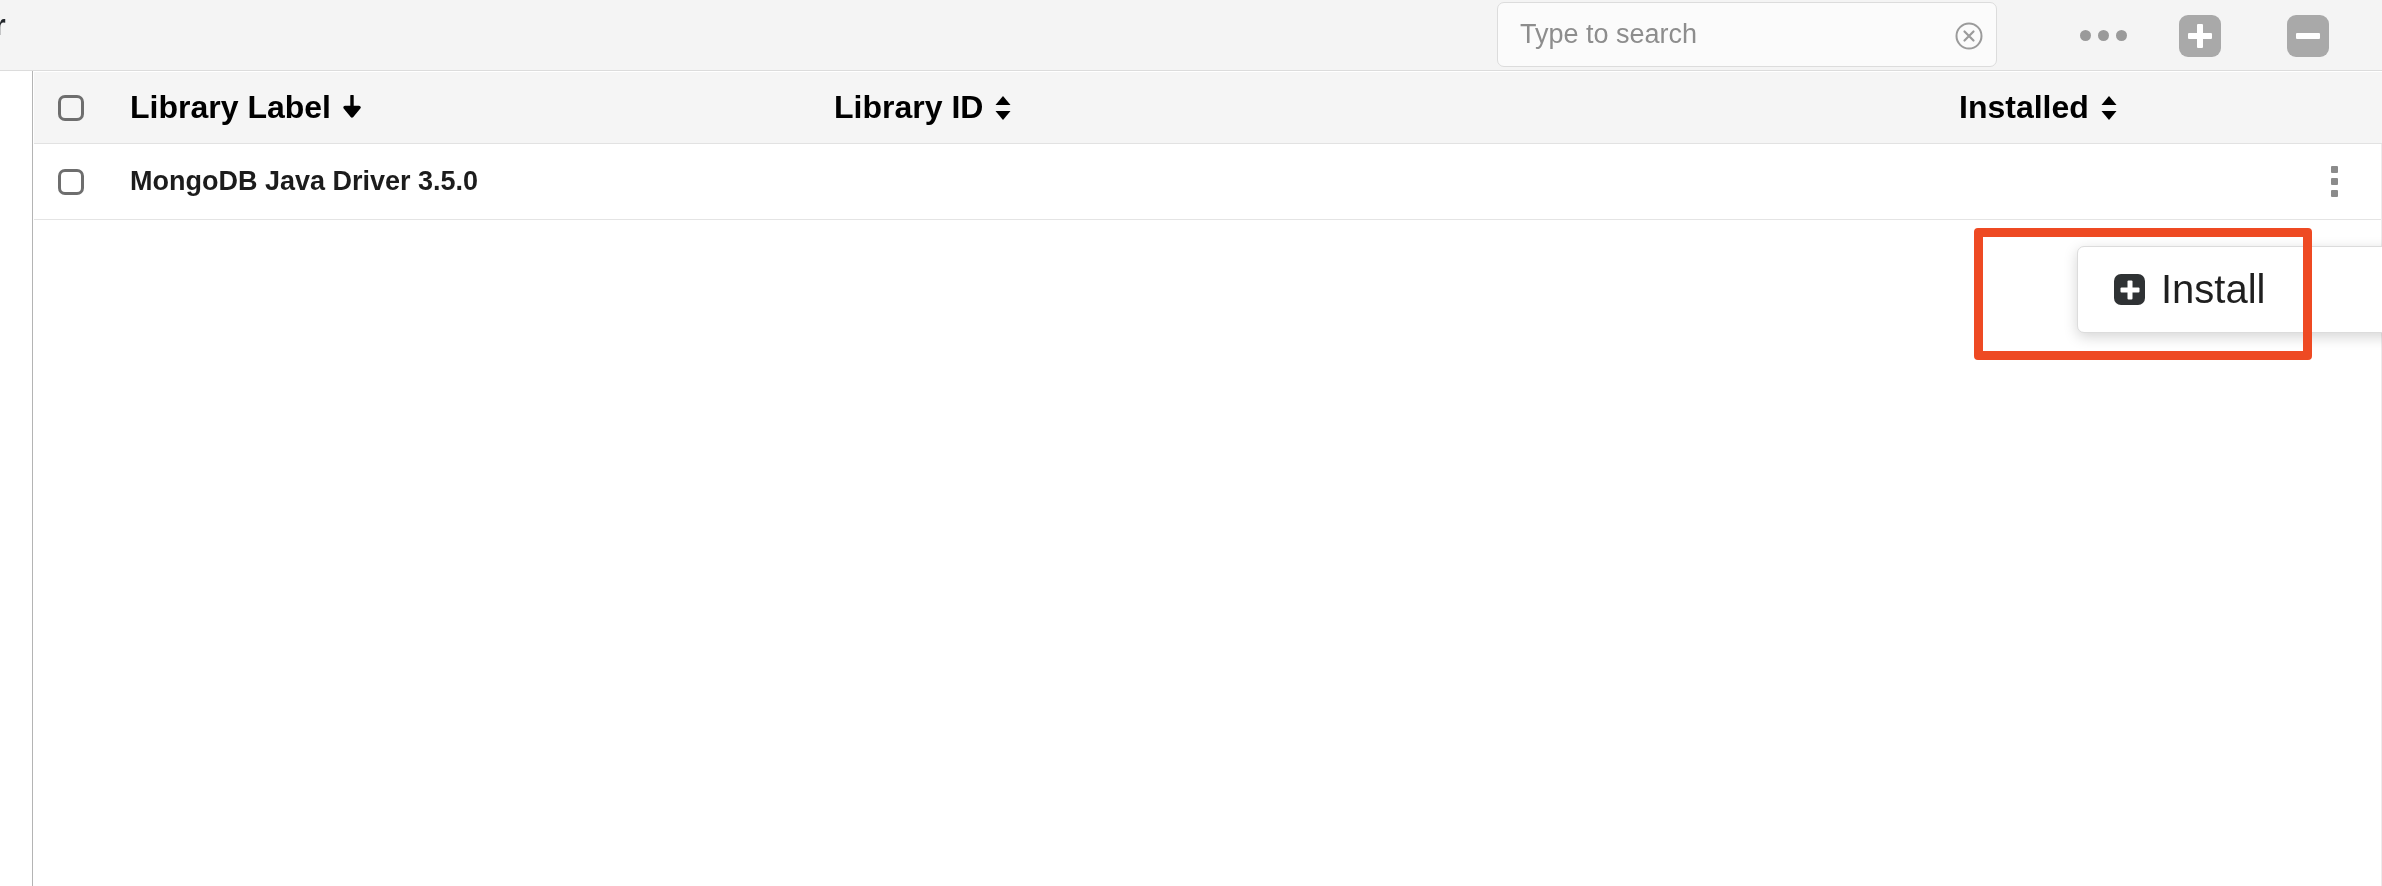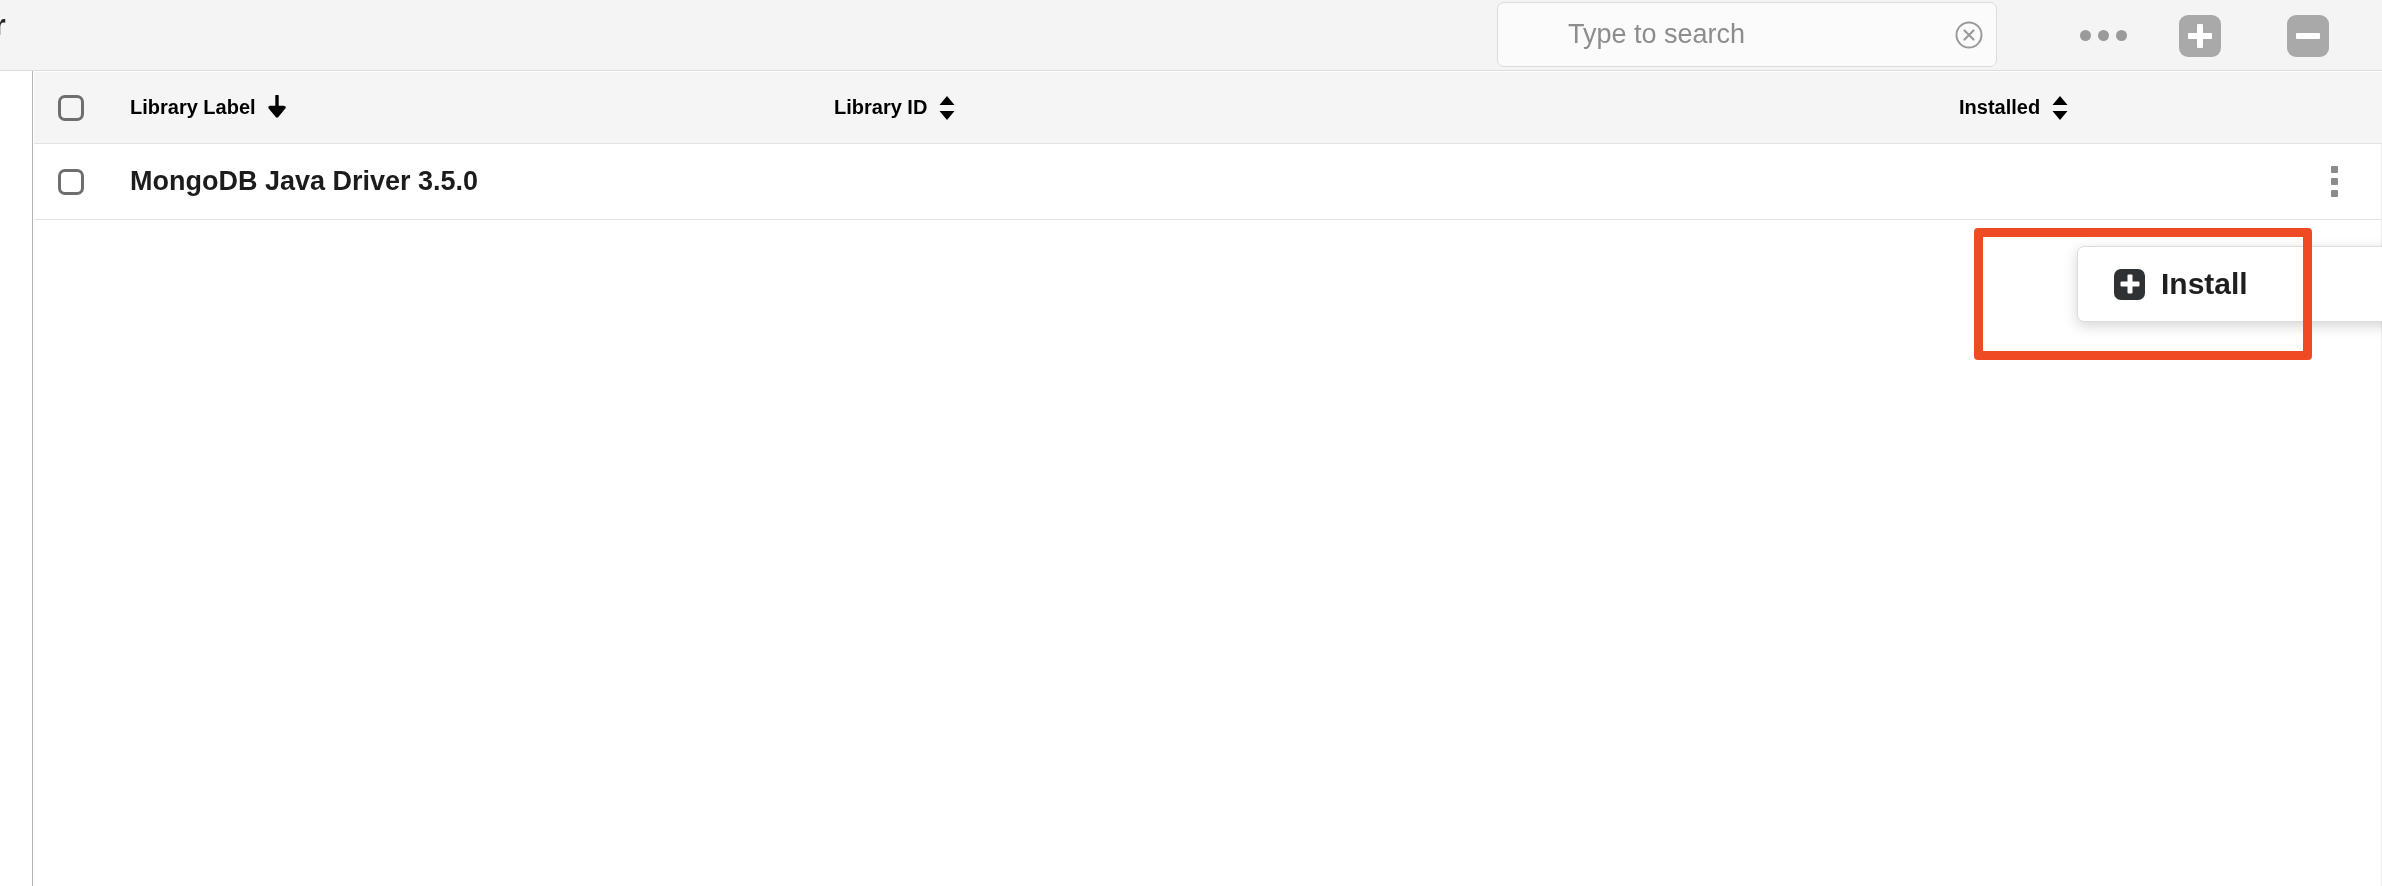--- a/index.html
+++ b/index.html
@@ -46,22 +46,21 @@
   .search-wrap {
     position: absolute;
     left: 1497px;
     top: 2px;
     width: 500px;
     height: 65px;
     background: #fbfbfb;
     border: 1px solid #dcdcdc;
     border-radius: 7px;
     display: flex;
-    align-items: center;
-    padding-left: 48px;
+    align-items: flex-start;
   }
   .search-input {
     flex: 1 1 auto;
     height: 100%;
     border: none;
     outline: none;
     background: transparent;
     font-family: "Liberation Sans", sans-serif;
     font-size: 27px;
     color: #3c3c3c;
@@ -179,21 +178,21 @@
 
   .chk {
     width: 26px; height: 26px;
     border: 3px solid #6e6e6e;
     border-radius: 7px;
     background: transparent;
     cursor: pointer;
   }
 
   .th-text {
-    font-size: 20px;
+    font-size: 32px;
     font-weight: bold;
     color: #000000;
     white-space: nowrap;
     display: inline-flex;
     align-items: center;
     gap: 10px;
     cursor: pointer;
   }
 
   .td-text {
@@ -236,23 +235,23 @@
   }
   .dd-item {
     display: flex;
     align-items: center;
     gap: 16px;
     padding: 8px 28px 8px 36px;
     cursor: pointer;
     white-space: nowrap;
   }
   .dd-label {
-    font-size: 30px;
+    font-size: 40px;
     color: #1f1f1f;
-    font-weight: 700;
+    font-weight: 400;
   }
   .dd-plus {
     flex: 0 0 auto;
     width: 31px; height: 31px;
     border-radius: 7px;
     background: #2f3234;
     position: relative;
   }
   .dd-plus::before, .dd-plus::after {
     content: "";

